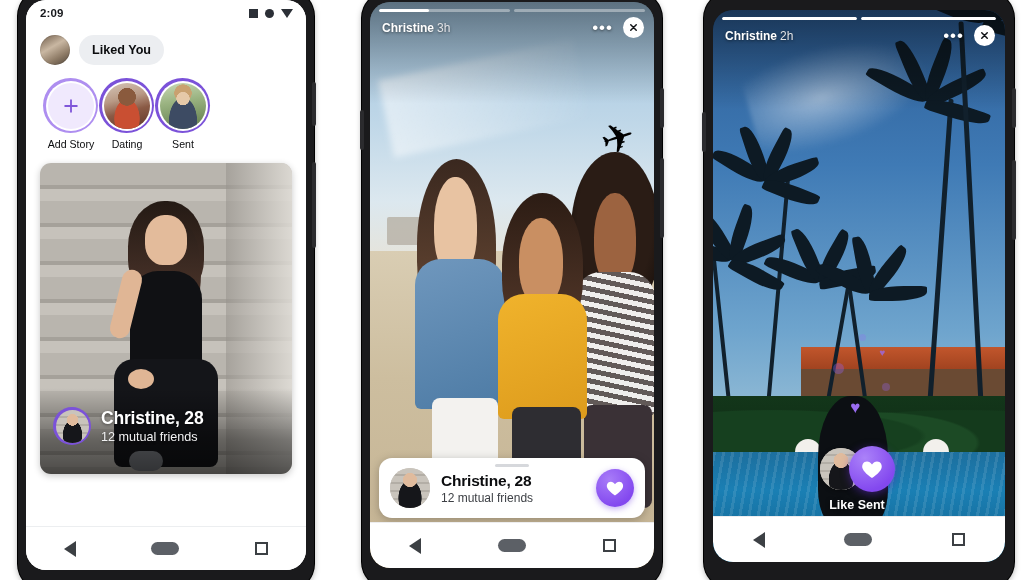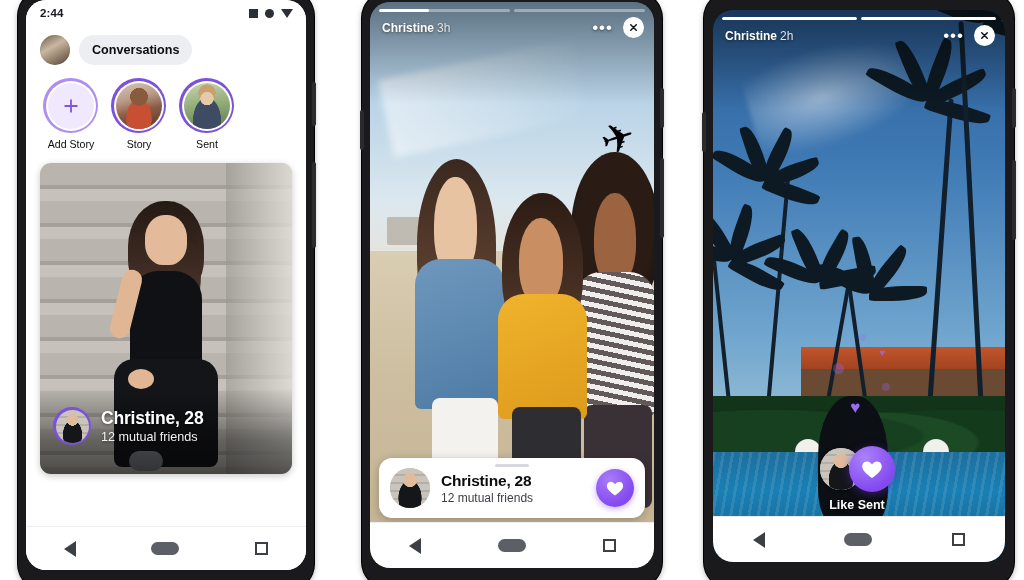--- a/index.html
+++ b/index.html
@@ -37,21 +37,21 @@
     display:flex;align-items:center;justify-content:center; }
 
   .chiprow{ display:flex; align-items:center; gap:9px; padding:9px 0 0 14px; }
   .chip-av{ width:30px;height:30px;border-radius:50%;flex:none;
     background:linear-gradient(150deg,#6d5a48,#c9b7a2 40%,#8e7b66 70%,#4c4237);
     box-shadow:inset 0 0 0 1px rgba(0,0,0,.08); }
   .chip{ height:30px; border-radius:16px; background:#eceef1; color:#0b0c0e;
     font-size:12.6px; font-weight:600; display:flex; align-items:center;
     padding:0 13px; white-space:nowrap; }
 
-  .storyrow{ display:flex; gap:12px; padding:13px 0 0 17px; }
+  .storyrow{ display:flex; gap:0; padding:13px 0 0 17px; }
   .story{ width:56px; flex:none; text-align:center; }
   .ring{ width:55px;height:55px;border-radius:50%;padding:2.5px;
     display:flex;align-items:center;justify-content:center; }
   .ring.active{ background:#7b52d9; }
   .ring.seen{ background:#d9dbdf; }
   .ring.add{ background:#ae8ef0; }
   .ring > .inner{ width:100%;height:100%;border-radius:50%;
     background:#fff;padding:2px;display:flex;align-items:center;justify-content:center; }
   .thumb{ width:100%;height:100%;border-radius:50%; }
   .plus{ width:100%;height:100%;border-radius:50%;background:#f0e9fd;
@@ -277,32 +277,32 @@
 
 <div class="stage">
 
   <div class="phone" id="p1">
     <div class="sidebtn r" style="top:92px;height:44px;width:4px;"></div>
     <div class="sidebtn r" style="top:172px;height:86px;width:4px;"></div>
 
     <div class="glass">
 
       <div class="statusbar">
-        <div class="clock">2:44</div>
+        <div class="clock">2:09</div>
         <div class="sysicons">
           <span class="ic-sq"></span>
           <span class="ic-ci"></span>
           <span class="ic-tri"></span>
         </div>
       </div>
 
 
       <div class="chiprow">
         <div class="chip-av"></div>
-        <div class="chip">Conversations</div>
+        <div class="chip">Liked You</div>
       </div>
 
       <div class="storyrow">
         <div class="story">
           <div class="ring add">
             <div class="inner">
               <div class="plus">
                 <svg width="20" height="20" viewBox="0 0 24 24">
                     <path stroke="#7f56d9" stroke-width="2.2" stroke-linecap="round" d="M12 5v14M5 12h14"></path>
                   </svg>
@@ -311,21 +311,21 @@
           </div>
           <div class="cap">Add Story</div>
         </div>
 
         <div class="story">
           <div class="ring active">
             <div class="inner">
                 <div class="thumb pt pt-taylor"></div>
               </div>
           </div>
-          <div class="cap">Story</div>
+          <div class="cap">Dating</div>
         </div>
 
         <div class="story">
           <div class="ring active">
             <div class="inner">
                 <div class="thumb pt pt-sarah"></div>
               </div>
           </div>
           <div class="cap">Sent</div>
         </div>

